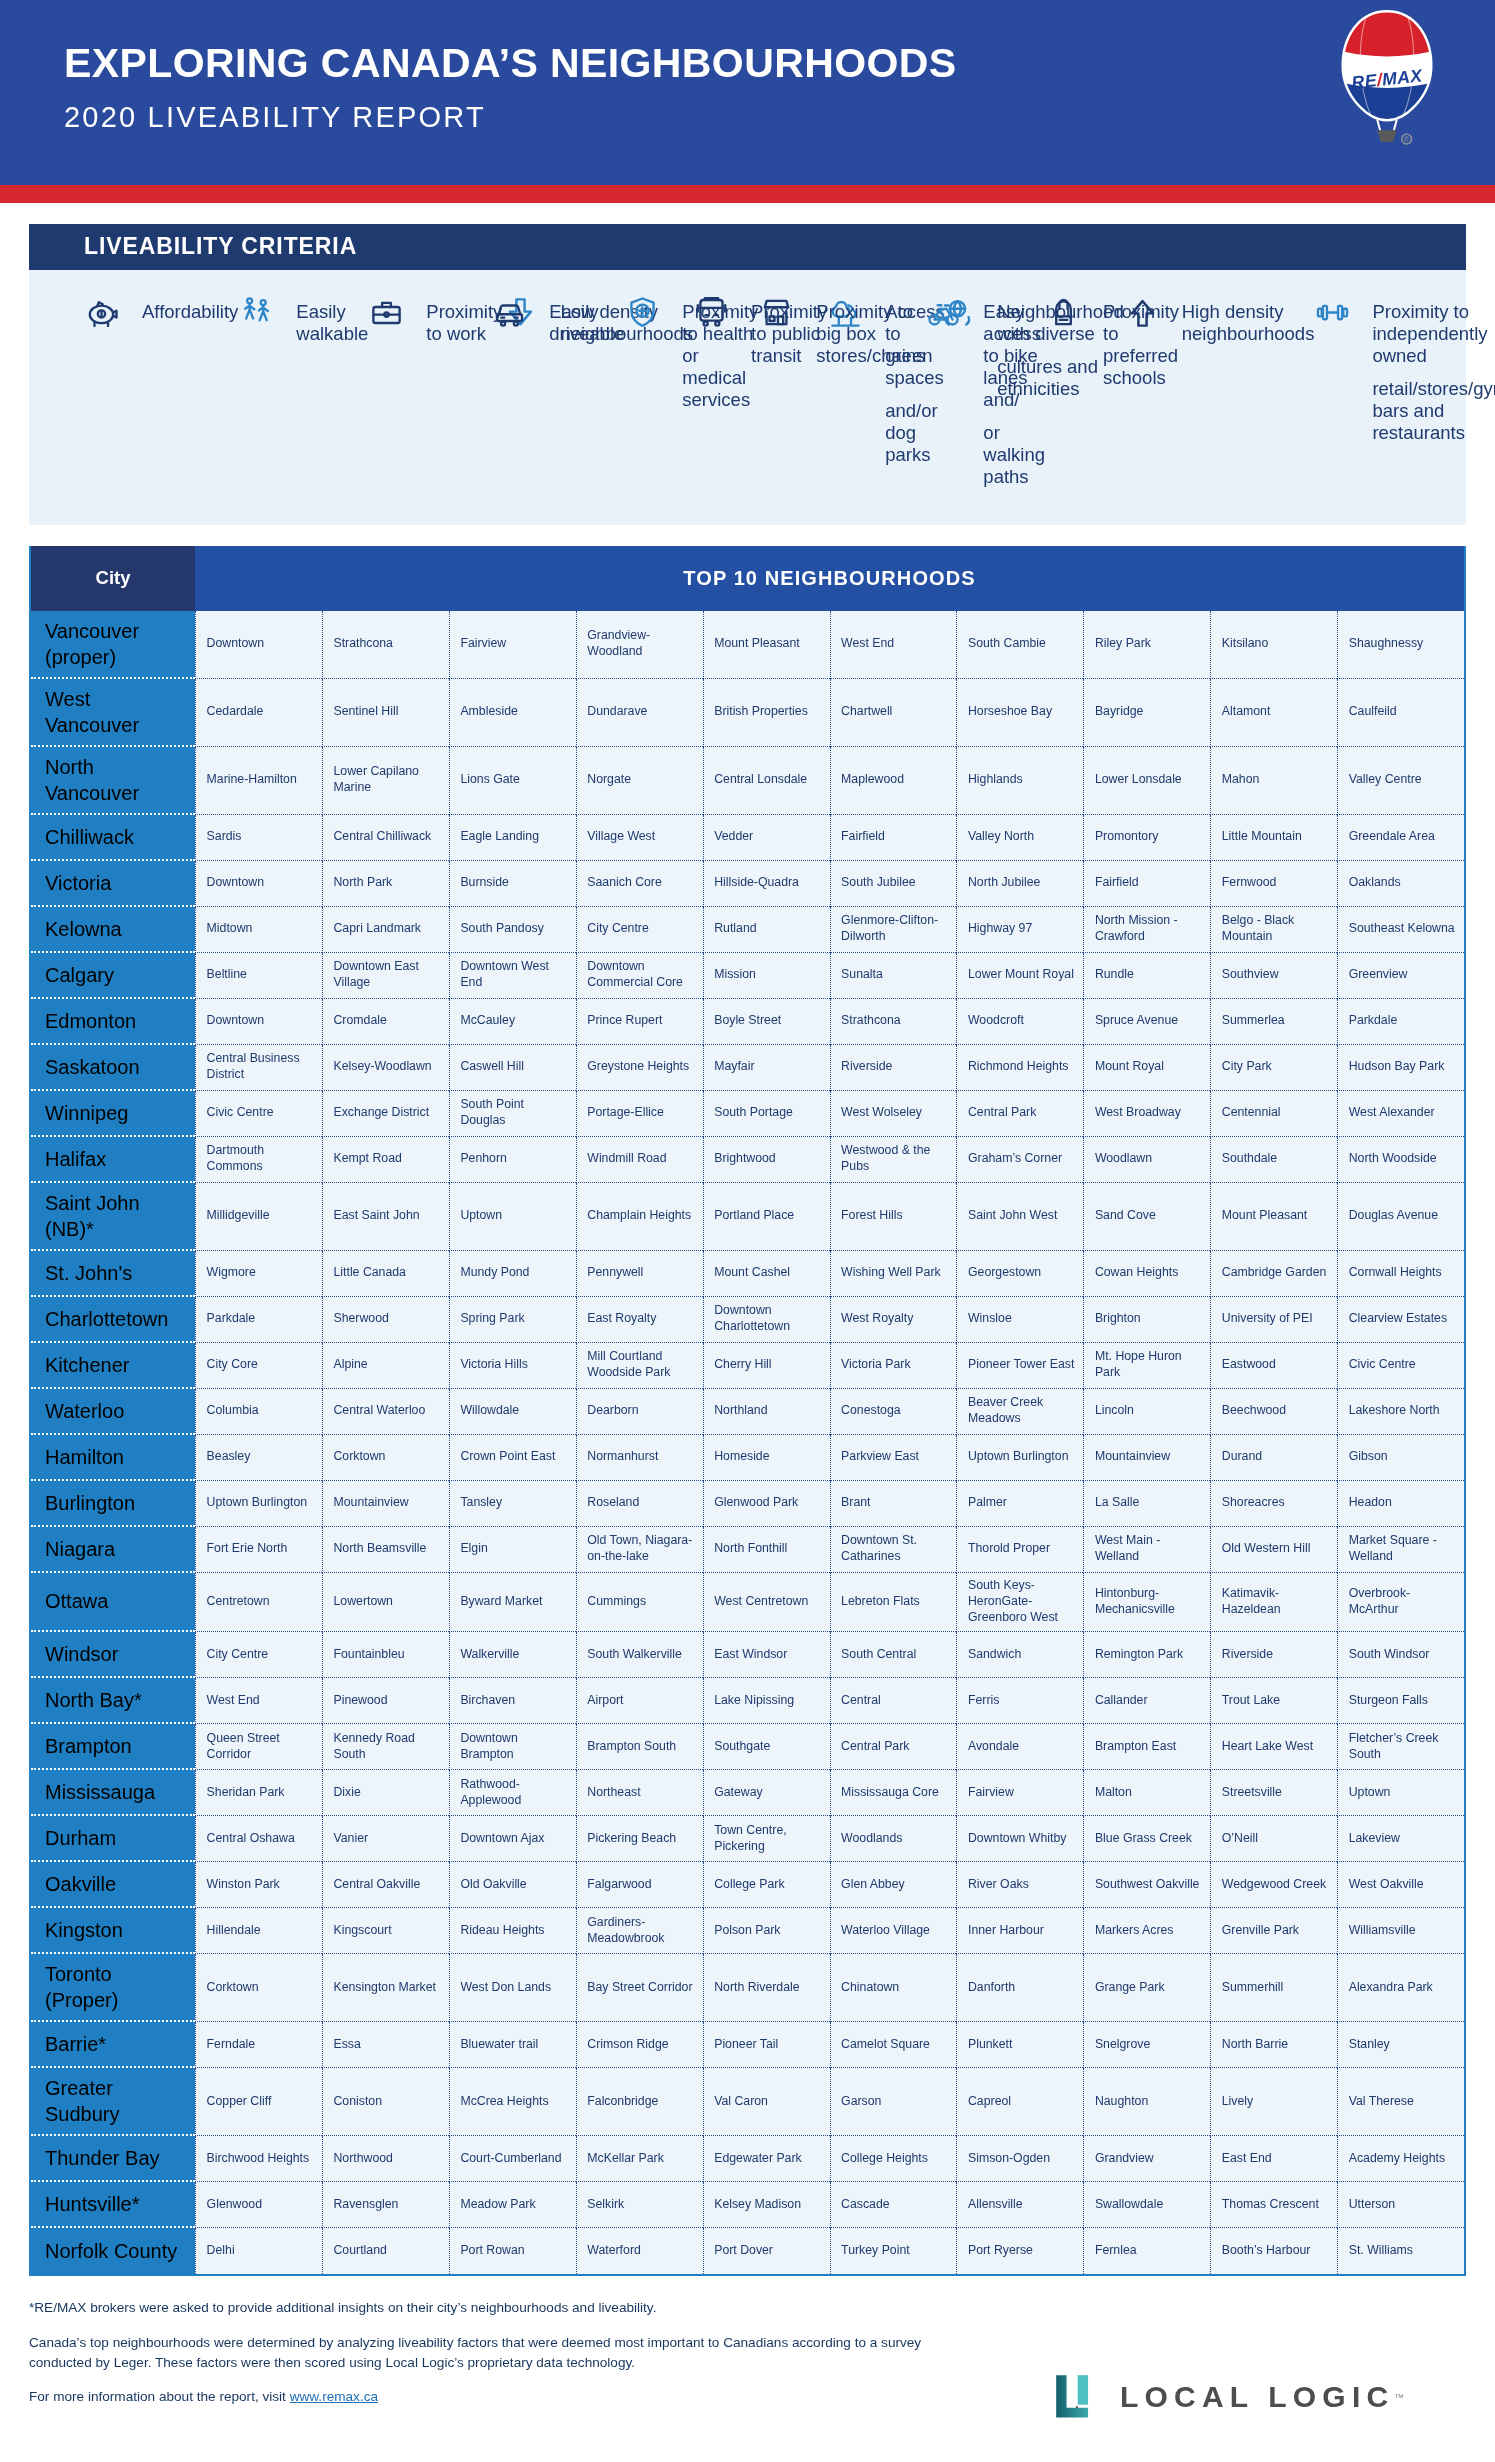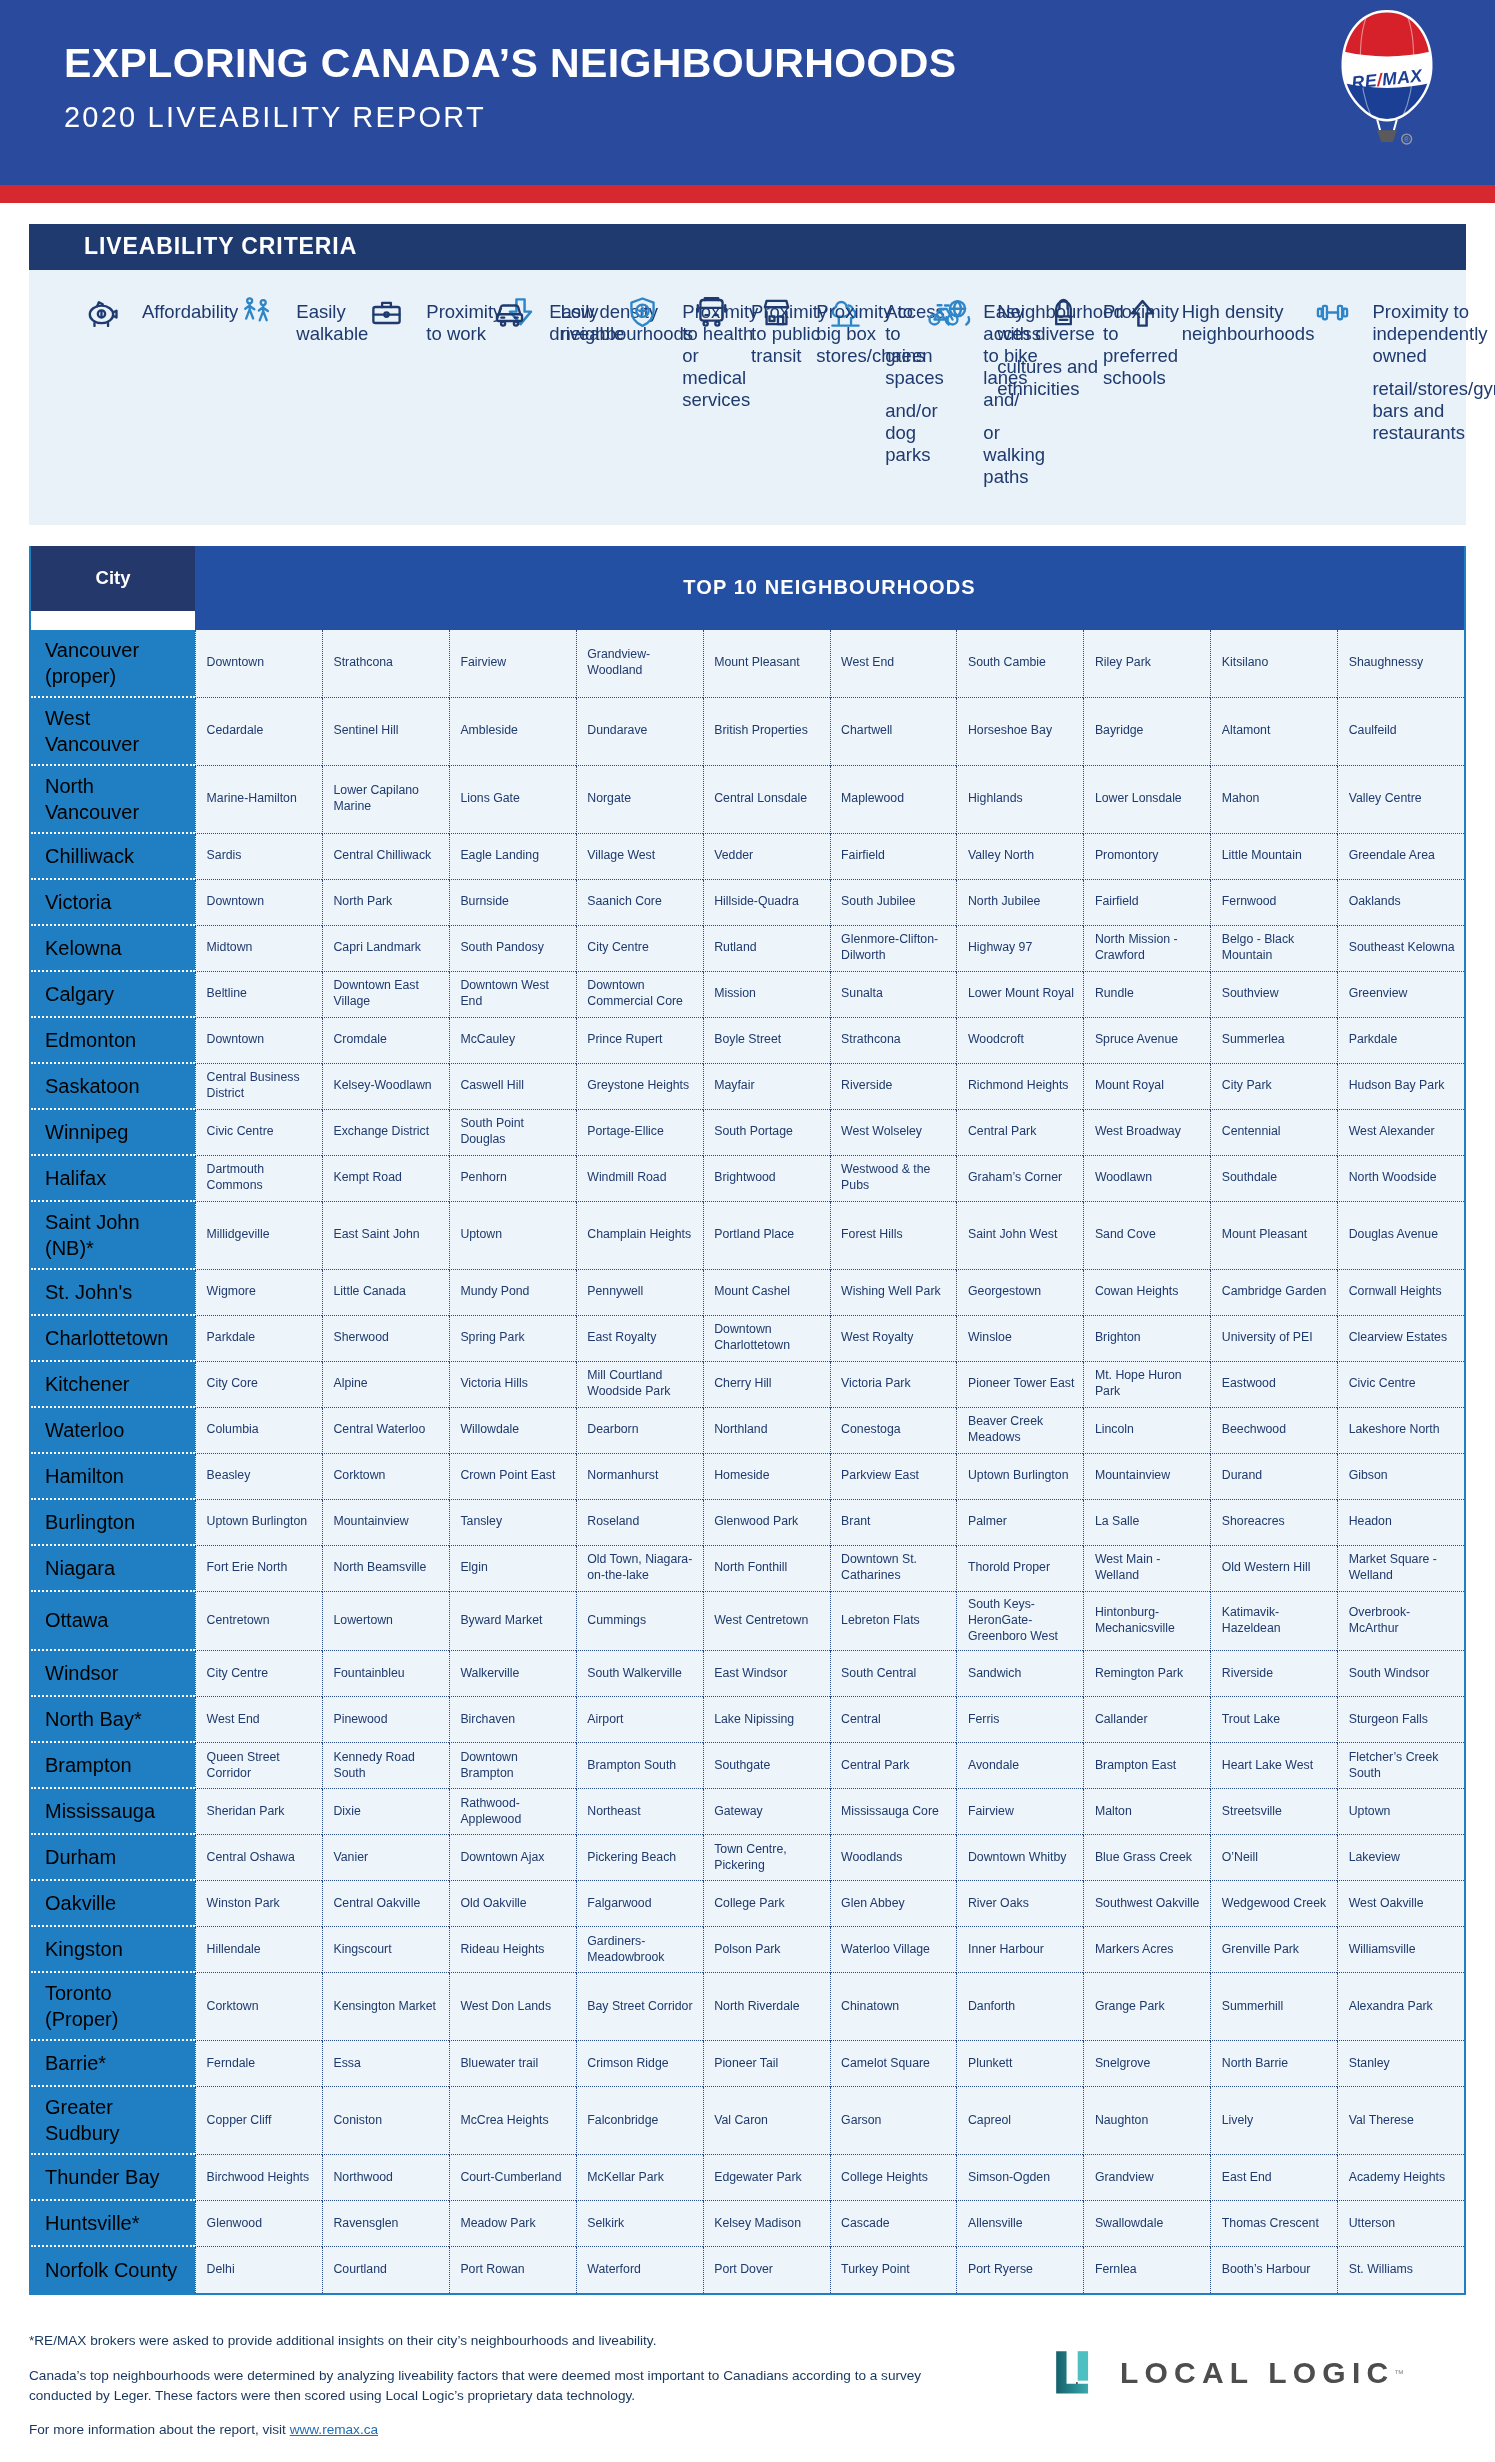--- a/index.html
+++ b/index.html
@@ -36,33 +36,33 @@
   .crit-label{padding-top:7px;font-size:18.5px;color:#1e3a6e;}
   .crit-line{margin-bottom:10.6px;}
 
   
   .nb-table{margin:21px 29px 0;border-left:2.6px solid #1f7fc2;
        border-right:2.6px solid #1f7fc2;border-bottom:2.6px solid #1f7fc2;}
   .t-head{display:grid;grid-template-columns:164px 1fr;}
   .t-city-h{background:#24386c;color:#fff;font-size:18.5px;font-weight:800;
        display:flex;align-items:center;justify-content:center;height:65px;}
   .t-top10-h{background:#2450a4;color:#fff;font-size:20px;font-weight:800;
-       letter-spacing:1.1px;display:flex;align-items:center;justify-content:center;height:84px;}
+       letter-spacing:1.1px;display:flex;align-items:center;justify-content:center;height:65px;}
   .t-row{display:grid;grid-template-columns:164px repeat(10,1fr);}
   .t-city{background:#1f7fc2;color:#000000;font-size:20px;line-height:1.3;
        display:flex;align-items:center;padding:7px 7px 7px 14px;
        border-bottom:2.6px dotted #ffffff;box-sizing:border-box;}
   .t-cell{background:#edf4fa;color:#1e3a6e;font-size:12.3px;line-height:1.3;
        display:flex;align-items:center;padding:5.3px 5.3px 5.3px 10.6px;
        border-left:1.8px dotted #2a4a8c;border-bottom:1.8px dotted #2a4a8c;
        min-height:46px;box-sizing:border-box;}
   .t-row:last-child .t-city,.t-row:last-child .t-cell{border-bottom:none;}
 
   
-  .page-footer{margin:36px 29px 0;display:flex;align-items:flex-start;}
+  .page-footer{margin:22px 29px 0;display:flex;align-items:flex-end;}
   .notes{width:941px;color:#17365e;font-size:13.6px;line-height:1.5;}
   .notes p{margin:0 0 14px;}
   .notes a{color:#1f6db5;}
   .local-logic{margin-left:auto;margin-right:62px;margin-top:17.6px;
        display:flex;align-items:center;}
   .ll-icon{width:51px;height:49px;margin-right:16px;}
   .ll-text{font-size:30px;font-weight:800;color:#4d4d4d;letter-spacing:6.2px;}
   .ll-tm{font-size:9.7px;color:#8a8a8a;vertical-align:top;}
 </style>
 </head>

